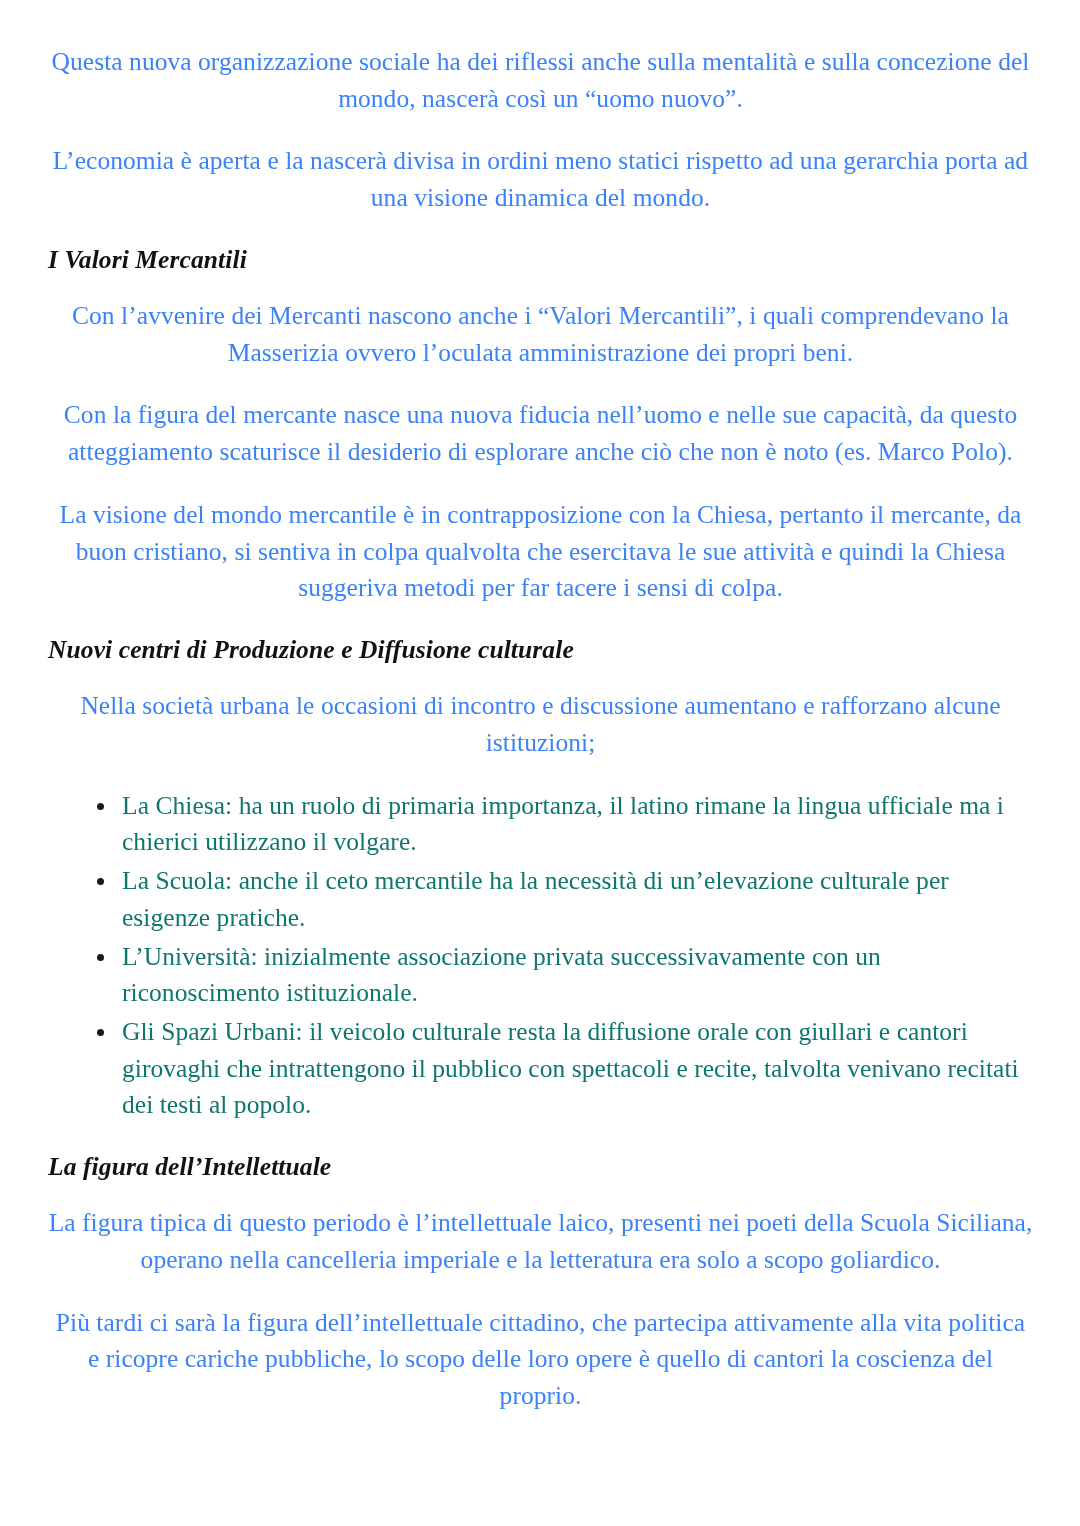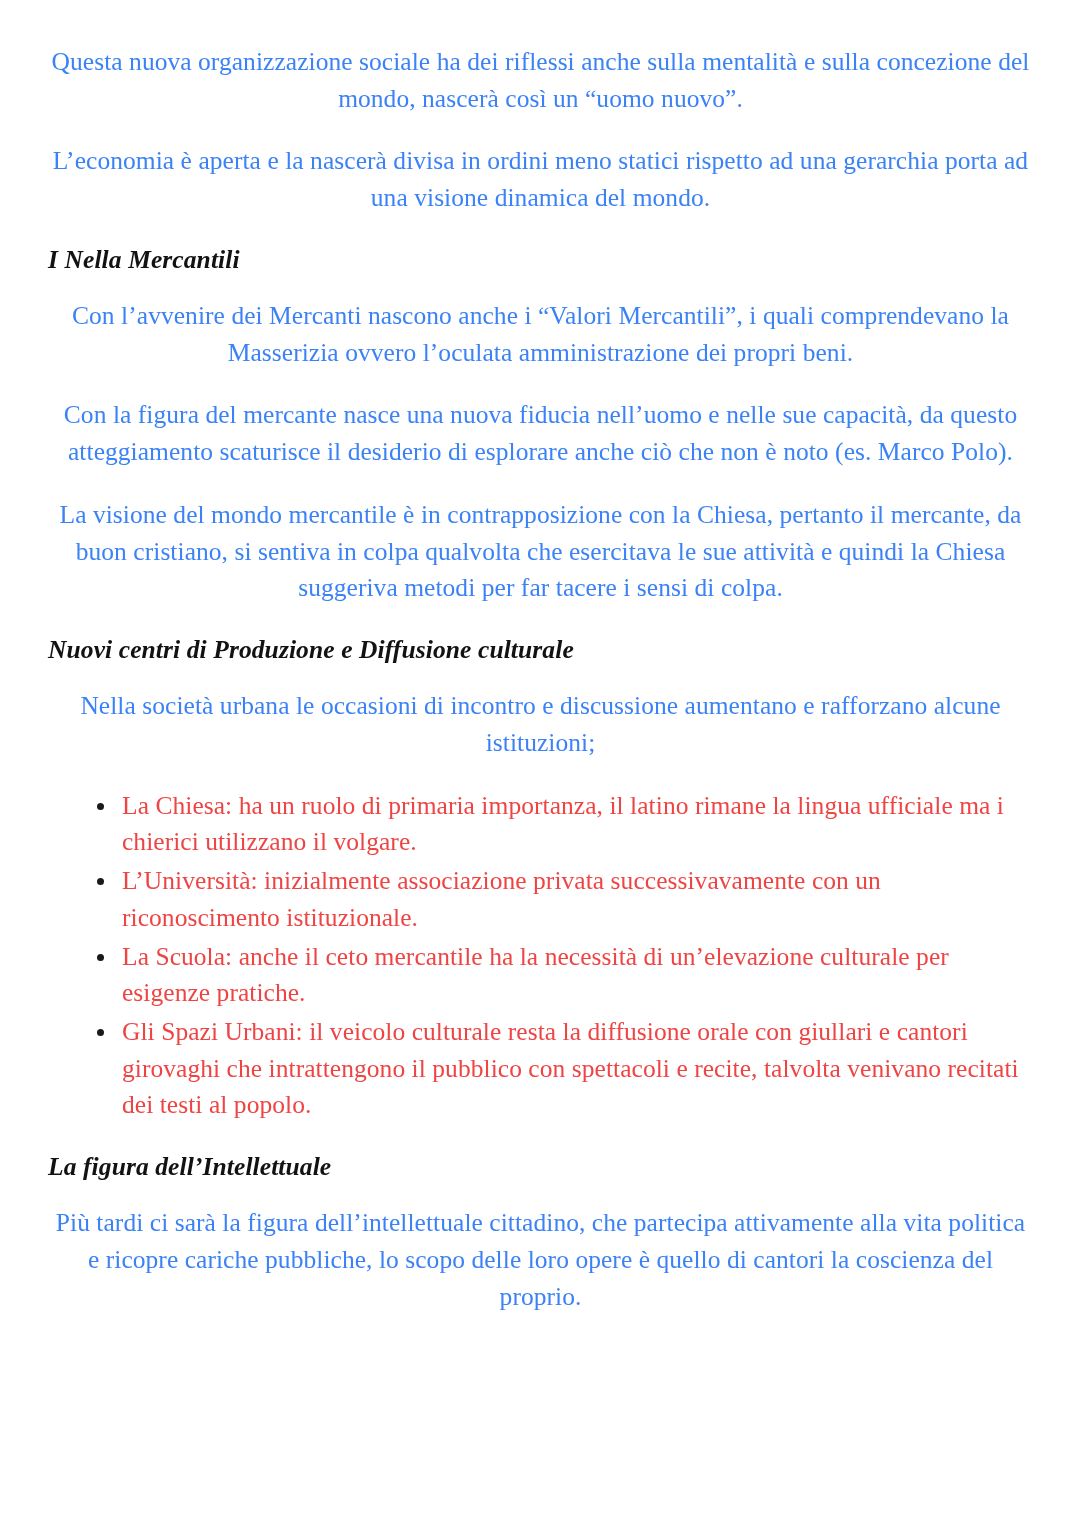--- a/index.html
+++ b/index.html
@@ -46,48 +46,49 @@
     padding: 0 0 0 46px;
     list-style: none;
   }
   ul.bullets > li {
     position: relative;
     margin: 0 0 2px 0;
     padding-left: 28px;
     font-size: 25.5px;
     line-height: 1.44;
     letter-spacing: 0.05px;
-    color: #ef4444;
+    color: #0f766e;
   }
   ul.bullets > li::before {
     content: "";
     position: absolute;
     left: 3px;
     top: 15px;
     width: 7px;
     height: 7px;
     border-radius: 50%;
     background: #1a1a1a;
   }
 </style>
 </head>
 <body>
 
 <div class="page">
   <div class="doc-body" id="doc-body">
       <p class="para">Questa nuova organizzazione sociale ha dei riflessi anche sulla mentalità e sulla concezione del mondo, nascerà così un “uomo nuovo”.</p>
       <p class="para">L’economia è aperta e la nascerà divisa in ordini meno statici rispetto ad una gerarchia porta ad una visione dinamica del mondo.</p>
-      <h2 class="heading">I Nella Mercantili</h2>
+      <h2 class="heading">I Valori Mercantili</h2>
       <p class="para">Con l’avvenire dei Mercanti nascono anche i “Valori Mercantili”, i quali comprendevano la Masserizia ovvero l’oculata amministrazione dei propri beni.</p>
       <p class="para">Con la figura del mercante nasce una nuova fiducia nell’uomo e nelle sue capacità, da questo atteggiamento scaturisce il desiderio di esplorare anche ciò che non è noto (es. Marco Polo).</p>
       <p class="para">La visione del mondo mercantile è in contrapposizione con la Chiesa, pertanto il mercante, da buon cristiano, si sentiva in colpa qualvolta che esercitava le sue attività e quindi la Chiesa suggeriva metodi per far tacere i sensi di colpa.</p>
       <h2 class="heading">Nuovi centri di Produzione e Diffusione culturale</h2>
       <p class="para">Nella società urbana le occasioni di incontro e discussione aumentano e rafforzano alcune istituzioni;</p>
       <ul class="bullets">
         <li>La Chiesa: ha un ruolo di primaria importanza, il latino rimane la lingua ufficiale ma i chierici utilizzano il volgare.</li>
+        <li>La Scuola: anche il ceto mercantile ha la necessità di un’elevazione culturale per esigenze pratiche.</li>
         <li>L’Università: inizialmente associazione privata successivavamente con un riconoscimento istituzionale.</li>
-        <li>La Scuola: anche il ceto mercantile ha la necessità di un’elevazione culturale per esigenze pratiche.</li>
         <li>Gli Spazi Urbani: il veicolo culturale resta la diffusione orale con giullari e cantori girovaghi che intrattengono il pubblico con spettacoli e recite, talvolta venivano recitati dei testi al popolo.</li>
       </ul>
       <h2 class="heading">La figura dell’Intellettuale</h2>
+      <p class="para">La figura tipica di questo periodo è l’intellettuale laico, presenti nei poeti della Scuola Siciliana, operano nella cancelleria imperiale e la letteratura era solo a scopo goliardico.</p>
       <p class="para">Più tardi ci sarà la figura dell’intellettuale cittadino, che partecipa attivamente alla vita politica e ricopre cariche pubbliche, lo scopo delle loro opere è quello di cantori la coscienza del proprio.</p>
     </div>
 </div>
 
 </body></html>

